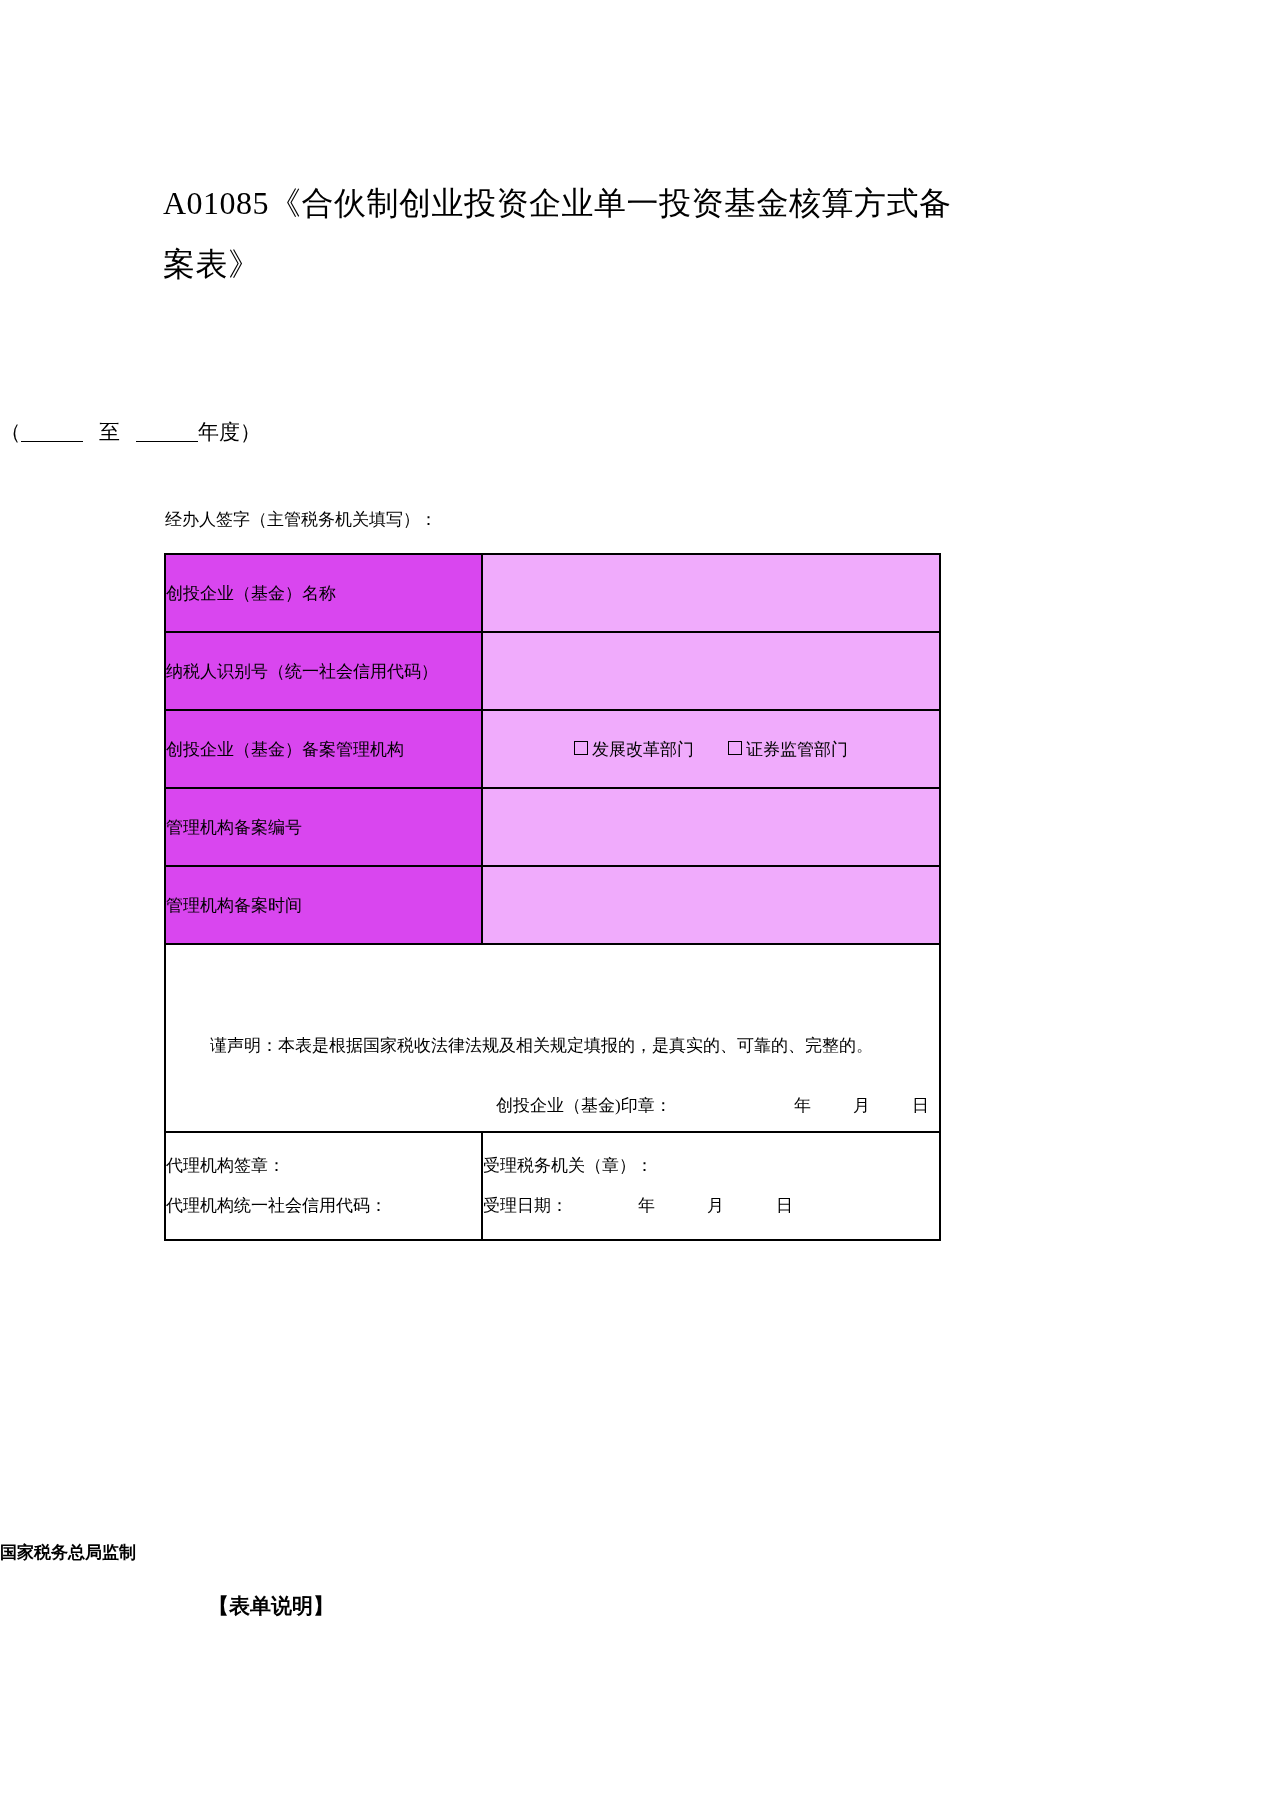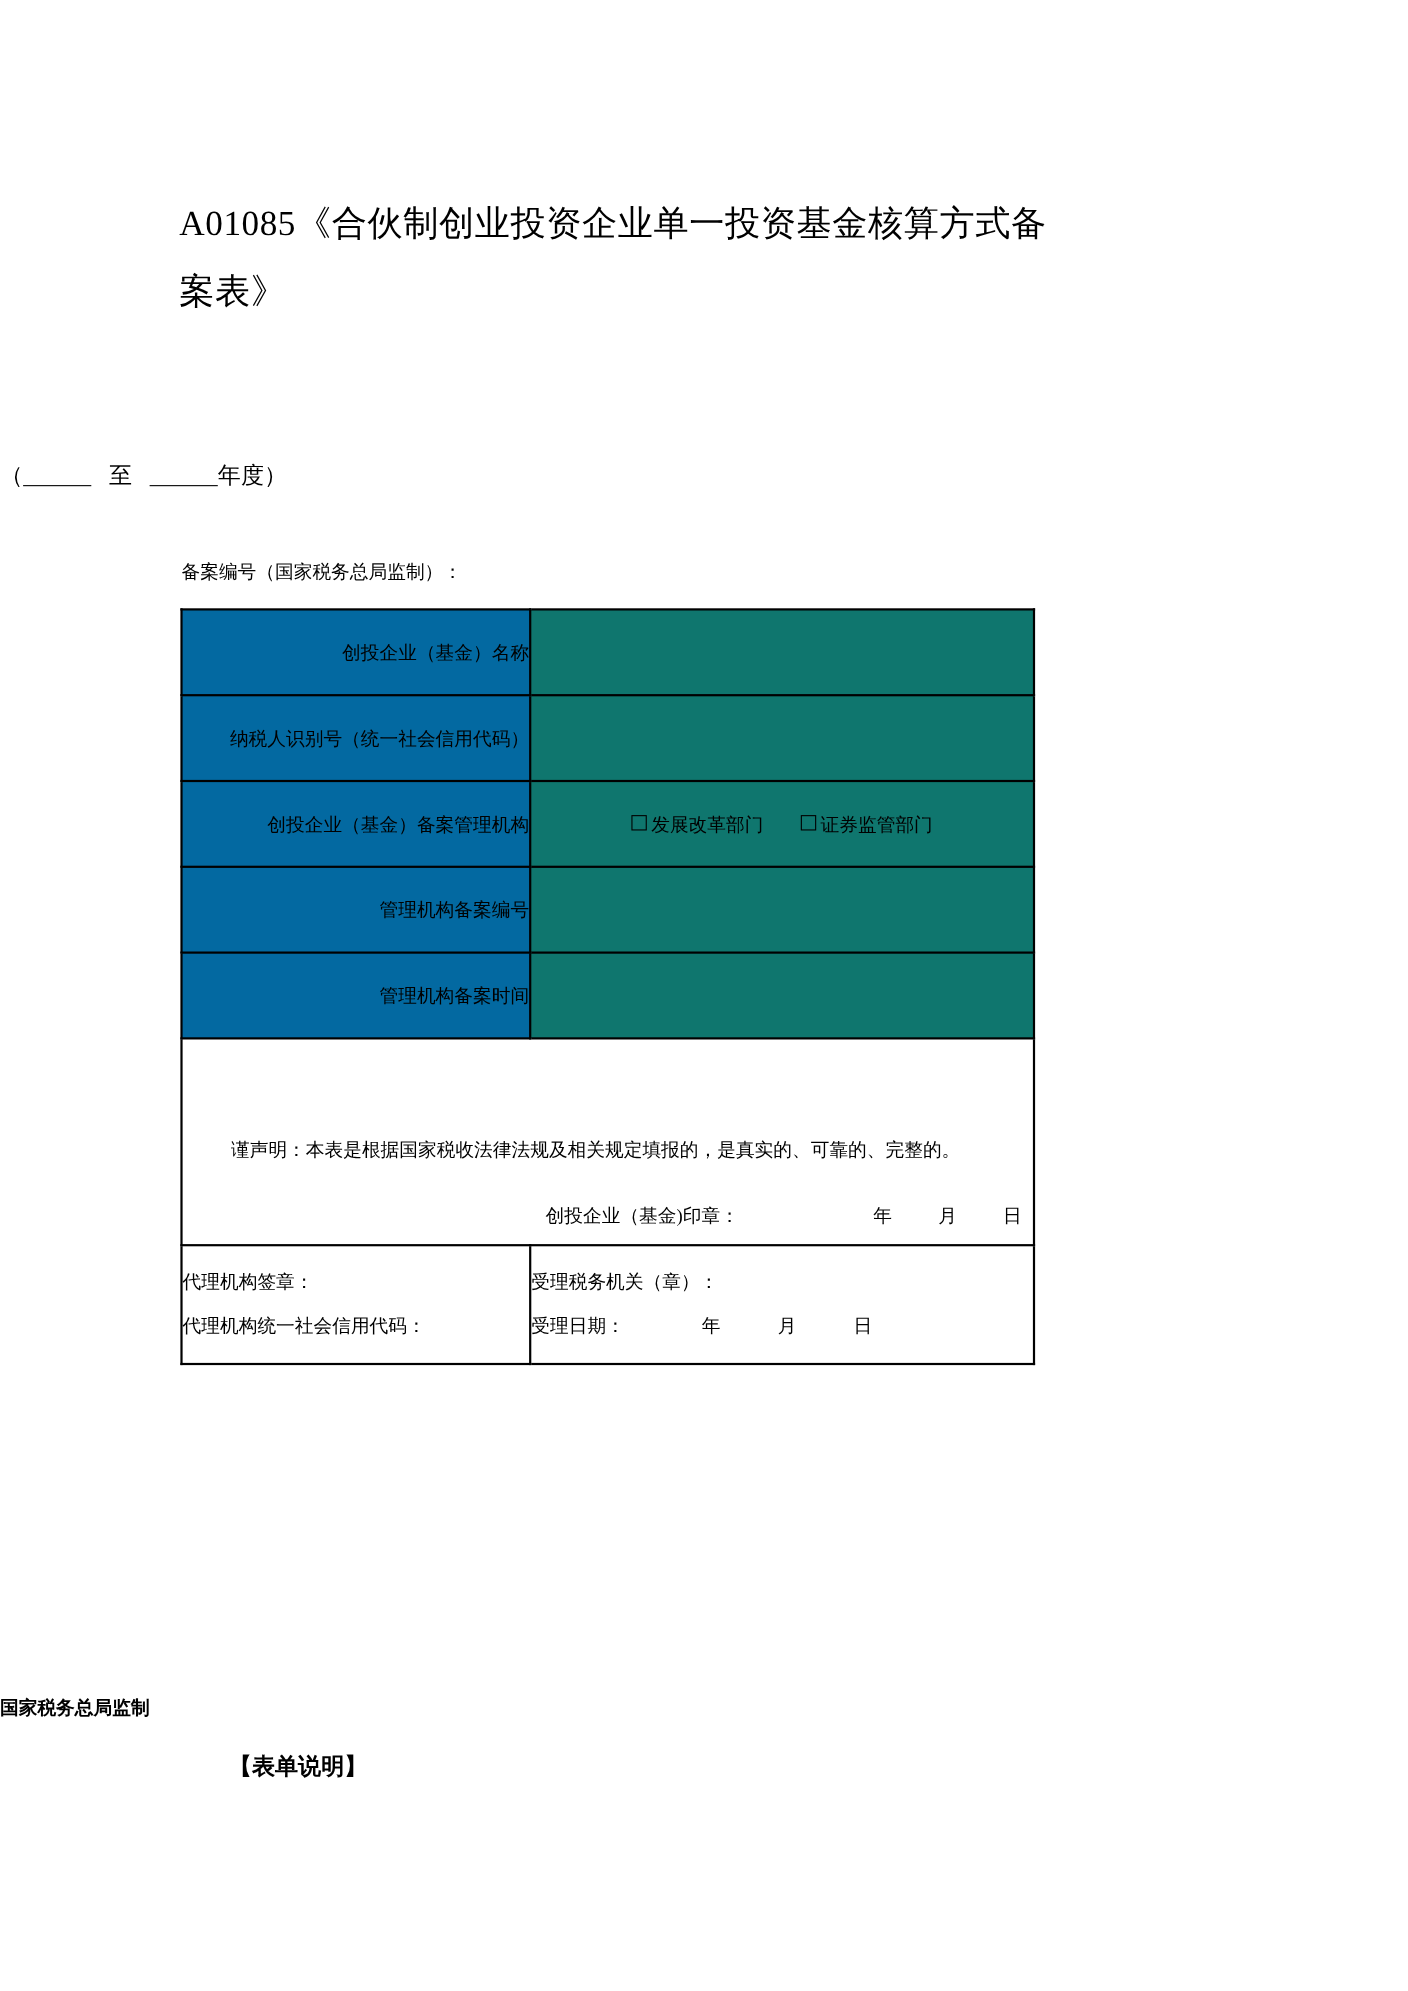--- a/index.html
+++ b/index.html
@@ -82,26 +82,26 @@
     width: 777px;
     table-layout: fixed;
   }
   table.form-table td {
     border: 2.2px solid #000;
     font-size: 17px;
     vertical-align: middle;
     padding: 0;
   }
   td.label-cell {
-    background: #0369a1;
-    text-align: right;
+    background: #d946ef;
+    text-align: left;
     width: 315px;
   }
   td.value-cell {
-    background: #0f766e;
+    background: #f0abfc;
     font-family: Liberation Serif, serif;
   }
   .row-h1 { height: 78px; }
   .row-h2 { height: 78px; }
 
   .cb-line {
     text-align: center;
     font-size: 17px;
   }
   .cb-box {
@@ -174,21 +174,21 @@
 
 <div class="page">
 
   <h1 class="doc-title">A01085《合伙制创业投资企业单一投资基金核算方式备案表》</h1>
 
 
   <div class="form-period">
     <span>（</span><span class="blank"></span><span class="gap-sm"></span><span>至</span><span class="gap-sm"></span><span class="blank"></span><span>年度）</span>
   </div>
 
-  <div class="record-no">备案编号（国家税务总局监制）：</div>
+  <div class="record-no">经办人签字（主管税务机关填写）：</div>
 
   <div class="tbl-wrap">
     <table class="form-table">
       <tbody>
         <tr class="row-h1">
           <td class="label-cell">创投企业（基金）名称</td>
           <td class="value-cell"></td>
         </tr>
         <tr class="row-h2">
           <td class="label-cell">纳税人识别号（统一社会信用代码）</td>

